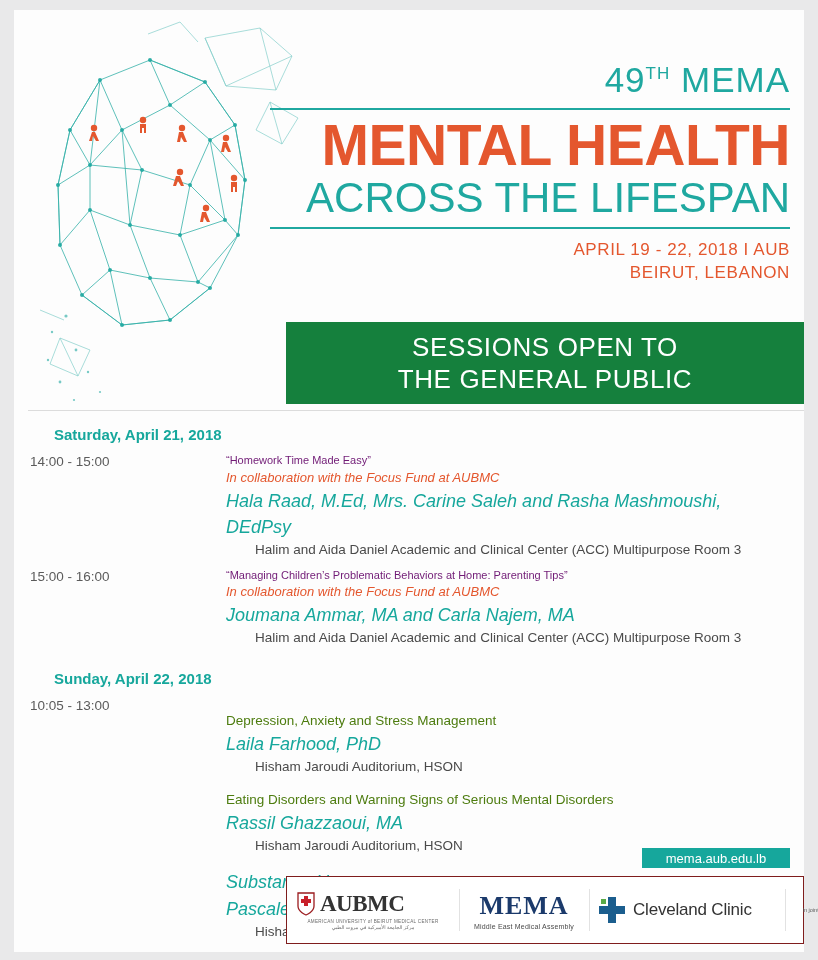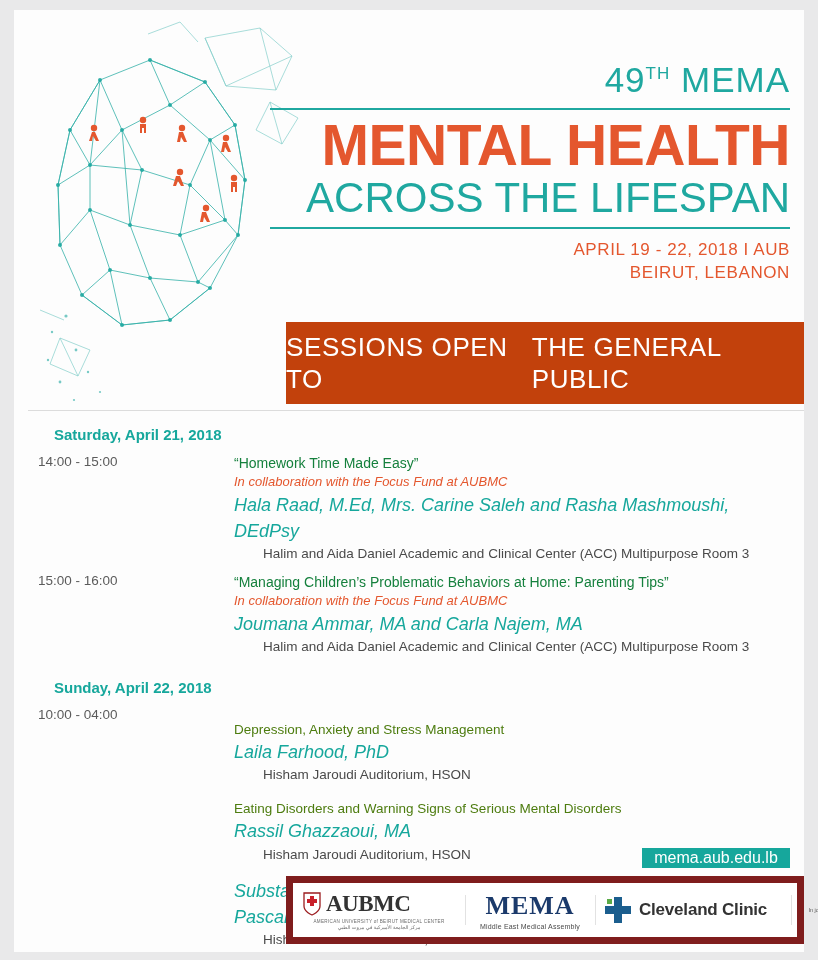--- a/index.html
+++ b/index.html
@@ -64,57 +64,57 @@
     white-space:nowrap;
   }
   .rule2 { height:2px; background:#1fa8a0; margin:6px 0 10px 0; width:100%; }
   .date-line {
     color:#e4572e; font-size:17px; letter-spacing:0.6px; line-height:1.35;
   }
 
   
   .banner {
     position:absolute; left:272px; top:312px; width:518px; height:82px;
-    background:#c2410c;
+    background:#15803d;
     color:#ffffff;
-    display:flex; flex-direction:row; align-items:center; justify-content:center;
+    display:flex; flex-direction:column; align-items:center; justify-content:center;
     font-size:26px; font-weight:300; letter-spacing:0.6px; line-height:1.25;
   }
   .divider {
     position:absolute; left:14px; top:400px; width:776px; height:1px; background:#dcdcdc;
   }
 
   
   .schedule {
     position:absolute; left:0; top:408px; width:790px;
   }
   .day-heading {
     color:#16a79c; font-size:15px; font-weight:bold; padding:8px 0 10px 40px;
   }
-  .row { display:flex; padding:0 0 0 24px; margin-bottom:8px; }
+  .row { display:flex; padding:0 0 0 16px; margin-bottom:8px; }
   .time {
     width:196px; color:#5b5b5b; font-size:13.5px; padding-top:1px; flex:0 0 196px;
   }
   .detail { flex:1; padding-right:30px; }
-  .detail .t-title { color:#15803d; font-size:14px; line-height:1.45; }
+  .detail .t-title { color:#701a75; font-size:11px; line-height:1.45; }
   .detail .t-collab { color:#e4572e; font-size:13px; font-style:italic; line-height:1.45; }
   .detail .t-speaker { color:#16a79c; font-size:18px; font-style:italic; line-height:1.45; }
   .detail .t-venue { color:#4a4a4a; font-size:13.5px; line-height:1.45;margin-left:29px; }
   .detail .t-topic { color:#4d7c0f; font-size:13.5px; line-height:1.45; }
   .blockgap { height:14px; }
 
   
   .url-bar {
     position:absolute; right:14px; top:838px; width:148px; height:20px;
-    background:#16a79c; color:#fff; font-size:16px;
+    background:#16a79c; color:#fff; font-size:13px;
     display:flex; align-items:center; justify-content:center;
   }
   .logo-bar {
     position:absolute; left:272px; top:866px; width:518px; height:68px;
-    background:#ffffff; border:7px solid #7f1d1d;
+    background:#ffffff; border:1px solid #7f1d1d;
     display:flex; align-items:center;
   }
   .logo-cell {
     height:100%; display:flex; align-items:center; justify-content:center;
     position:relative; padding:0 10px;
   }
   .logo-cell + .logo-cell::before {
     content:""; position:absolute; left:0; top:12px; bottom:12px; width:1px; background:#e2e2e2;
   }
   .aubmc { width:152px; }
@@ -127,21 +127,21 @@
 
   .memalogo { width:110px; text-align:center; }
   .memalogo .m { font-family:"Liberation Serif", serif; font-size:26px; color:#1b3a6b; font-weight:bold; letter-spacing:1px; }
   .memalogo .s { font-size:7px; color:#4a4a4a; letter-spacing:0.2px; margin-top:2px; }
 
   .cleveland { width:176px; display:flex; align-items:center; }
   .cc-mark { width:26px; height:26px; position:relative; margin-right:8px; }
   .cc-mark .v { position:absolute; left:9px; top:0; width:8px; height:26px; background:#1b5e8e; }
   .cc-mark .h { position:absolute; left:0; top:9px; width:26px; height:8px; background:#1b5e8e; }
   .cc-mark .dot { position:absolute; left:2px; top:2px; width:5px; height:5px; background:#5aab47; }
-  .cleveland .cc-text { font-size:17px; color:#333; letter-spacing:-0.2px;font-weight:bold; }
+  .cleveland .cc-text { font-size:17px; color:#333; letter-spacing:-0.2px; }
 
   .joint { width:74px; text-align:center; font-size:5.5px; color:#5b5b5b; line-height:1.5; }
 </style>
 </head>
 <body>
 
 <div class="poster">
   <div class="frame-left"></div>
   <div class="frame-right"></div>
   <div class="frame-top"></div>
@@ -298,21 +298,21 @@
           <div class="t-title">“Managing Children’s Problematic Behaviors at Home: Parenting Tips”</div>
           <div class="t-collab">In collaboration with the Focus Fund at AUBMC</div>
           <div class="t-speaker">Joumana Ammar, MA and Carla Najem, MA</div>
           <div class="t-venue">Halim and Aida Daniel Academic and Clinical Center (ACC) Multipurpose Room 3</div>
         </div>
       </div>
 
       <div class="day-heading" style="padding-top:14px;">Sunday, April 22, 2018</div>
 
       <div class="row">
-        <div class="time">10:00 - 04:00</div>
+        <div class="time">10:05 - 13:00</div>
         <div class="detail">
           <div class="blockgap"></div>
 
           <div>
             <div class="t-topic">Depression, Anxiety and Stress Management</div>
             <div class="t-speaker">Laila Farhood, PhD</div>
             <div class="t-venue">Hisham Jaroudi Auditorium, HSON</div>
           </div>
           <div class="blockgap"></div>
 

